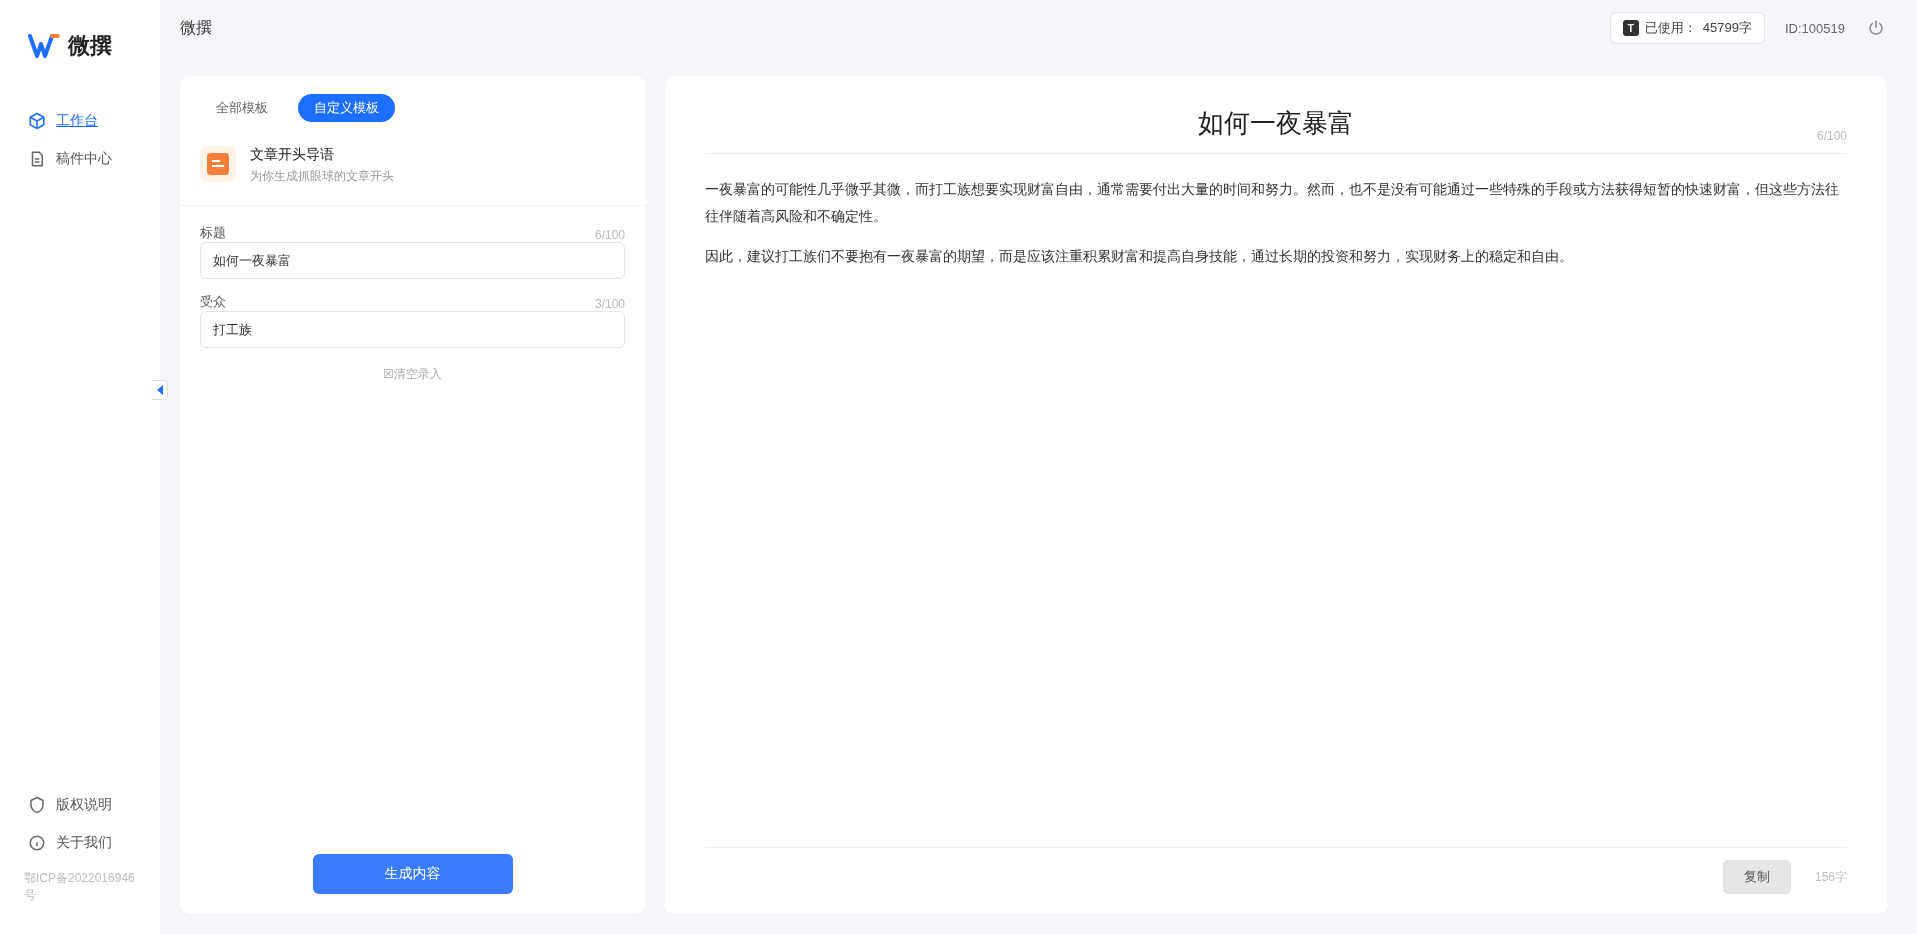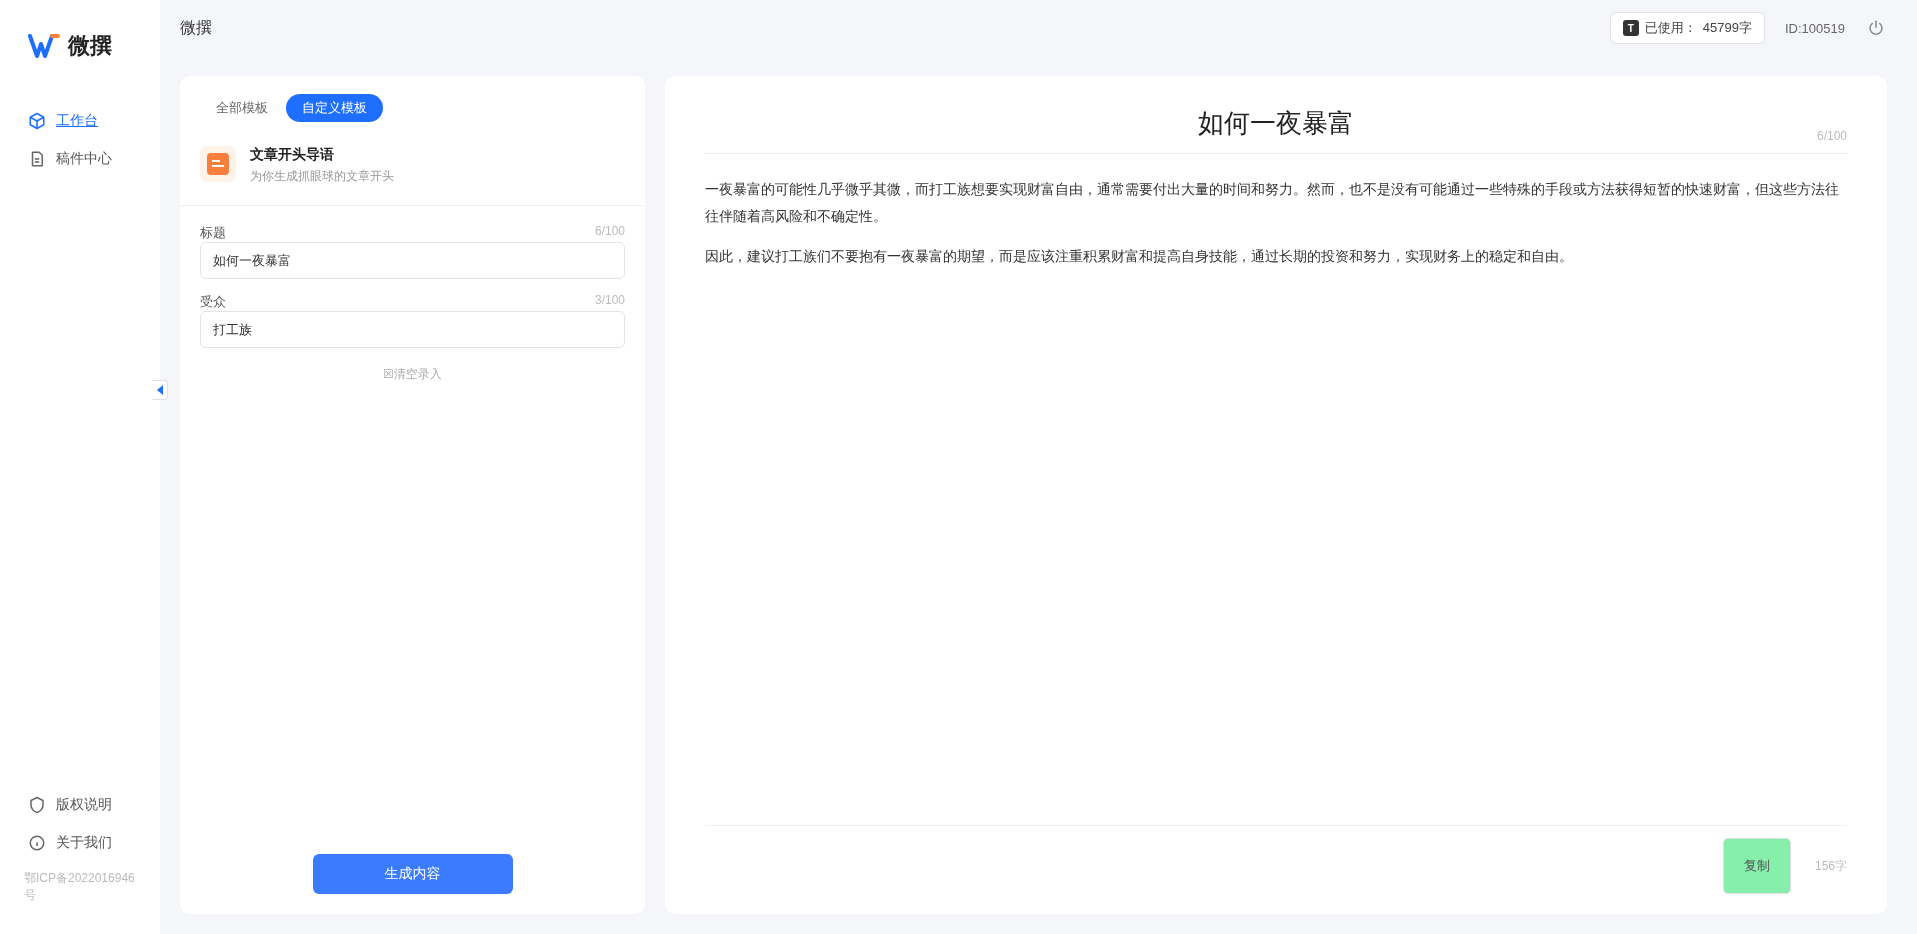--- a/index.html
+++ b/index.html
@@ -116,21 +116,21 @@
 .panel-left, .panel-right {
   background: #fff;
   border-radius: 10px;
   display: flex;
   flex-direction: column;
 }
 .panel-left { width: 465px; padding: 18px 0 20px 0; }
 .panel-right { flex: 1; padding: 30px 40px 20px 40px; }
 
 
-.tabs { display: flex; gap: 2px; padding: 0 20px 12px 20px; }
+.tabs { display: flex; gap: 14px; padding: 0 20px 12px 20px; }
 .tab {
   padding: 5px 16px;
   border-radius: 14px;
   font-size: 13px;
   cursor: pointer;
   color: #666;
 }
 .tab.active { background: #1e6fff; color: #fff; text-align: right; }
 
 
@@ -149,26 +149,26 @@
 .template-icon-inner {
   width: 22px; height: 22px; border-radius: 4px; background: #f97f3c;
   position: relative;
 }
 .template-icon-inner::before, .template-icon-inner::after {
   content: ""; position: absolute; background: #fff; height: 2px; left: 5px;
 }
 .template-icon-inner::before { width: 8px; top: 7px; }
 .template-icon-inner::after { width: 12px; top: 12px; }
 .template-meta { display: flex; flex-direction: column; gap: 4px; }
-.template-title { font-size: 14px; font-weight: 700; color: #222; }
+.template-title { font-size: 14px; font-weight: 400; color: #222; }
 .template-desc { font-size: 12px; color: #999; }
 
 
 .form { padding: 18px 20px 0 20px; display: flex; flex-direction: column; gap: 14px; }
-.field-head { display: flex; justify-content: space-between; align-items: flex-start; }
+.field-head { display: flex; justify-content: space-between; align-items: flex-end; }
 .field-label { font-size: 13px; color: #555; }
 .field-count { font-size: 12px; color: #bbb; }
 .field-input {
   width: 100%;
   border: 1px solid #e4e4e8;
   border-radius: 6px;
   padding: 10px 12px;
   font-size: 13px;
   color: #333;
   outline: none;
@@ -221,23 +221,23 @@
 .doc-footer {
   display: flex;
   justify-content: flex-end;
   align-items: center;
   gap: 24px;
   padding-top: 12px;
   border-top: 1px solid #f0f0f0;
 }
 .copy-btn {
   border: 1px solid #e0e0e0;
-  background: #86efac;
+  background: #e5e5e5;
   border-radius: 5px;
-  padding: 18px 20px;
+  padding: 7px 20px;
   font-size: 13px;
   color: #555;
   cursor: pointer;
 }
 .char-count { font-size: 12px; color: #bbb; }
 </style>
 </head>
 <body>
 
 <div class="app">

